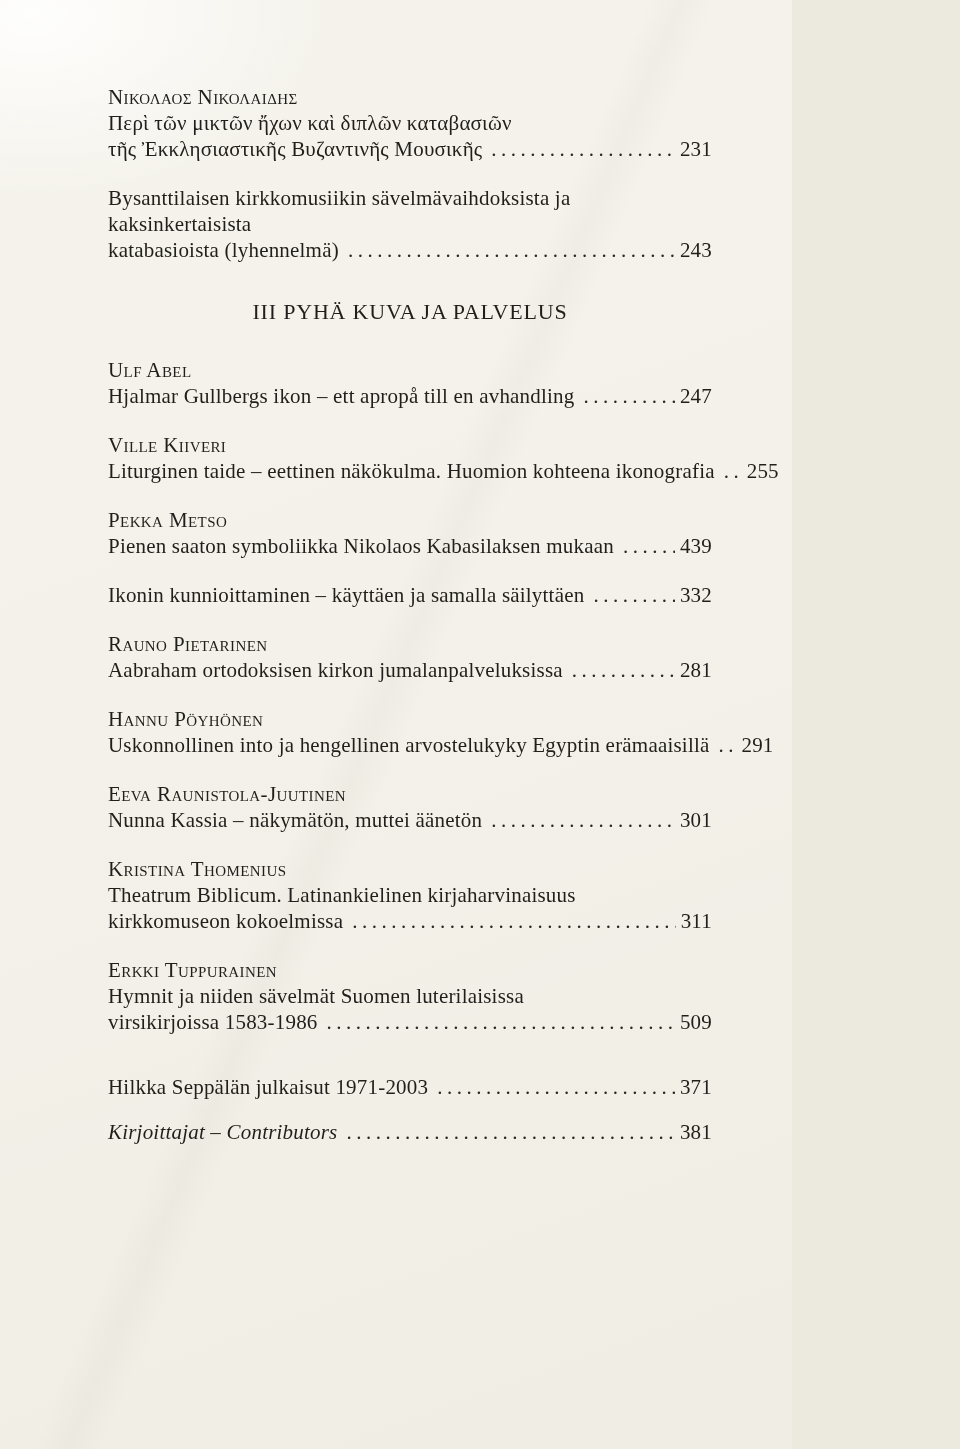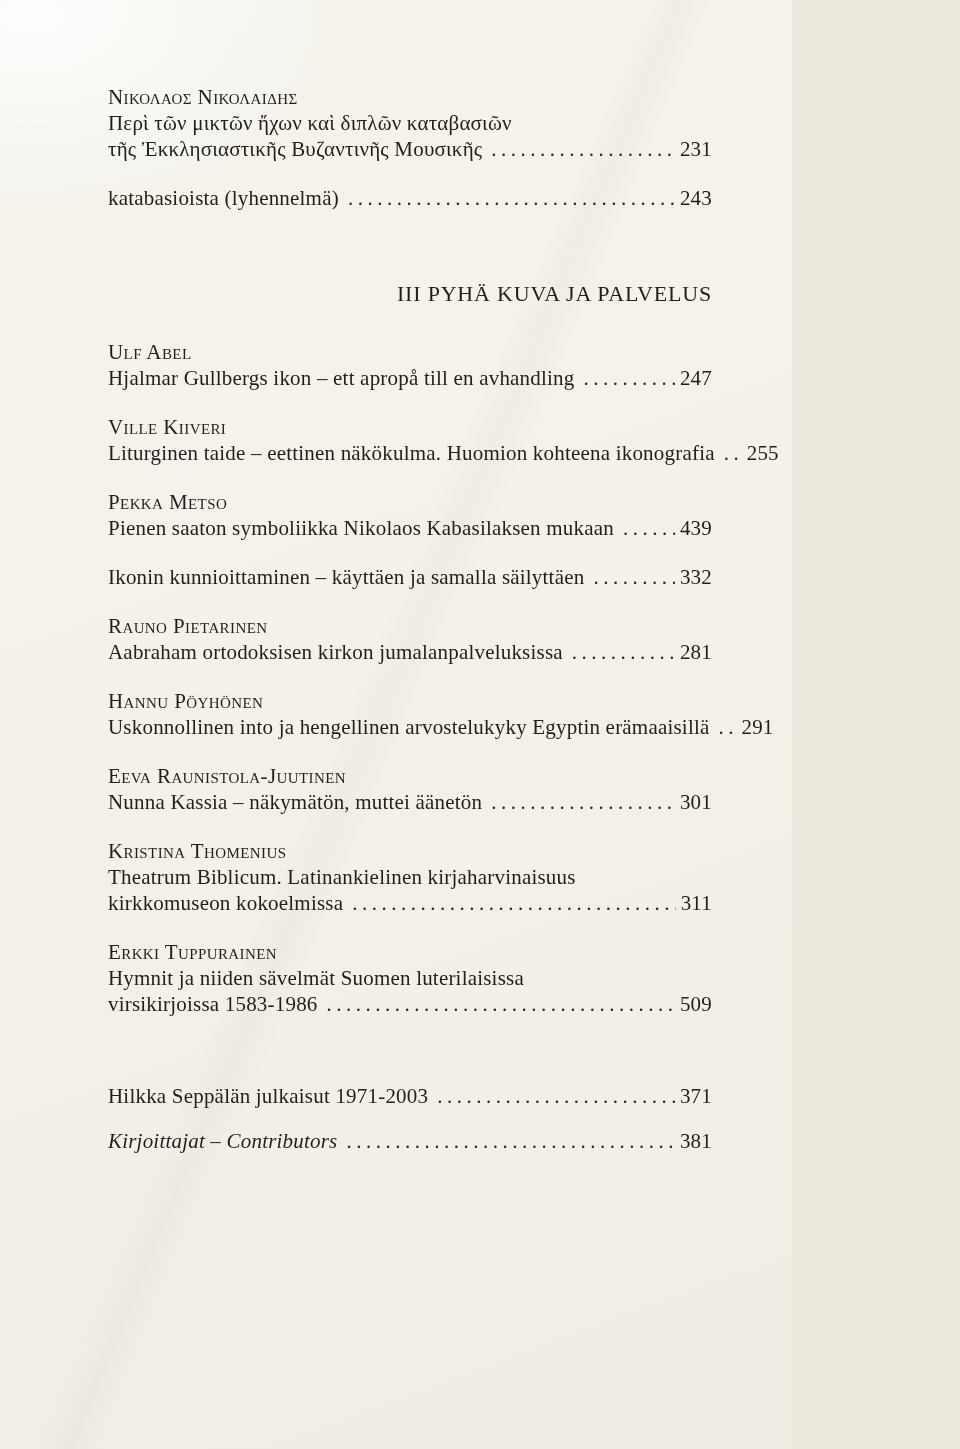--- a/index.html
+++ b/index.html
@@ -49,46 +49,47 @@
     margin: 0 5px 0 9px;
     min-width: 18px;
     color: #2c2a25;
   }
   .toc-dots::before {
     content: "....................................................................................................................";
     letter-spacing: 4.5px;
   }
   .toc-page { flex: 0 0 auto; text-align: left; }
   .section-heading {
-    text-align: right;
+    text-align: center;
     font-size: 22px;
     letter-spacing: 0.8px;
-    margin: 70px 0 32px 0;
+    margin: 36px 0 32px 0;
   }
-  .tail-first { margin-top: 66px; margin-bottom: 0; }
+  .tail-first { margin-top: 39px; margin-bottom: 0; }
   .tail-second { margin-top: 19px; margin-bottom: 4px; }
   .italic { font-style: italic; }
 </style>
 </head>
 <body>
 
 <div class="page">
   <div class="content toc">
 
     <div class="entry">
       <div class="author">Νικολαος Νικολαιδης</div>
       <div>Περὶ τῶν μικτῶν ἤχων καὶ διπλῶν καταβασιῶν</div>
       <div class="toc-row">
         <span class="toc-text">τῆς Ἐκκλησιαστικῆς Βυζαντινῆς Μουσικῆς</span>
         <span class="toc-dots"></span>
         <span class="toc-page">231</span>
       </div>
     </div>
 
     <div class="entry">
+      <div>Bysanttilaisen kirkkomusiikin sävelmävaihdoksista ja kaksinkertaisista</div>
       <div class="toc-row">
         <span class="toc-text">katabasioista (lyhennelmä)</span>
         <span class="toc-dots"></span>
         <span class="toc-page">243</span>
       </div>
     </div>
 
     <div class="section-heading">III PYHÄ KUVA JA PALVELUS</div>
 
     <div class="entry">

